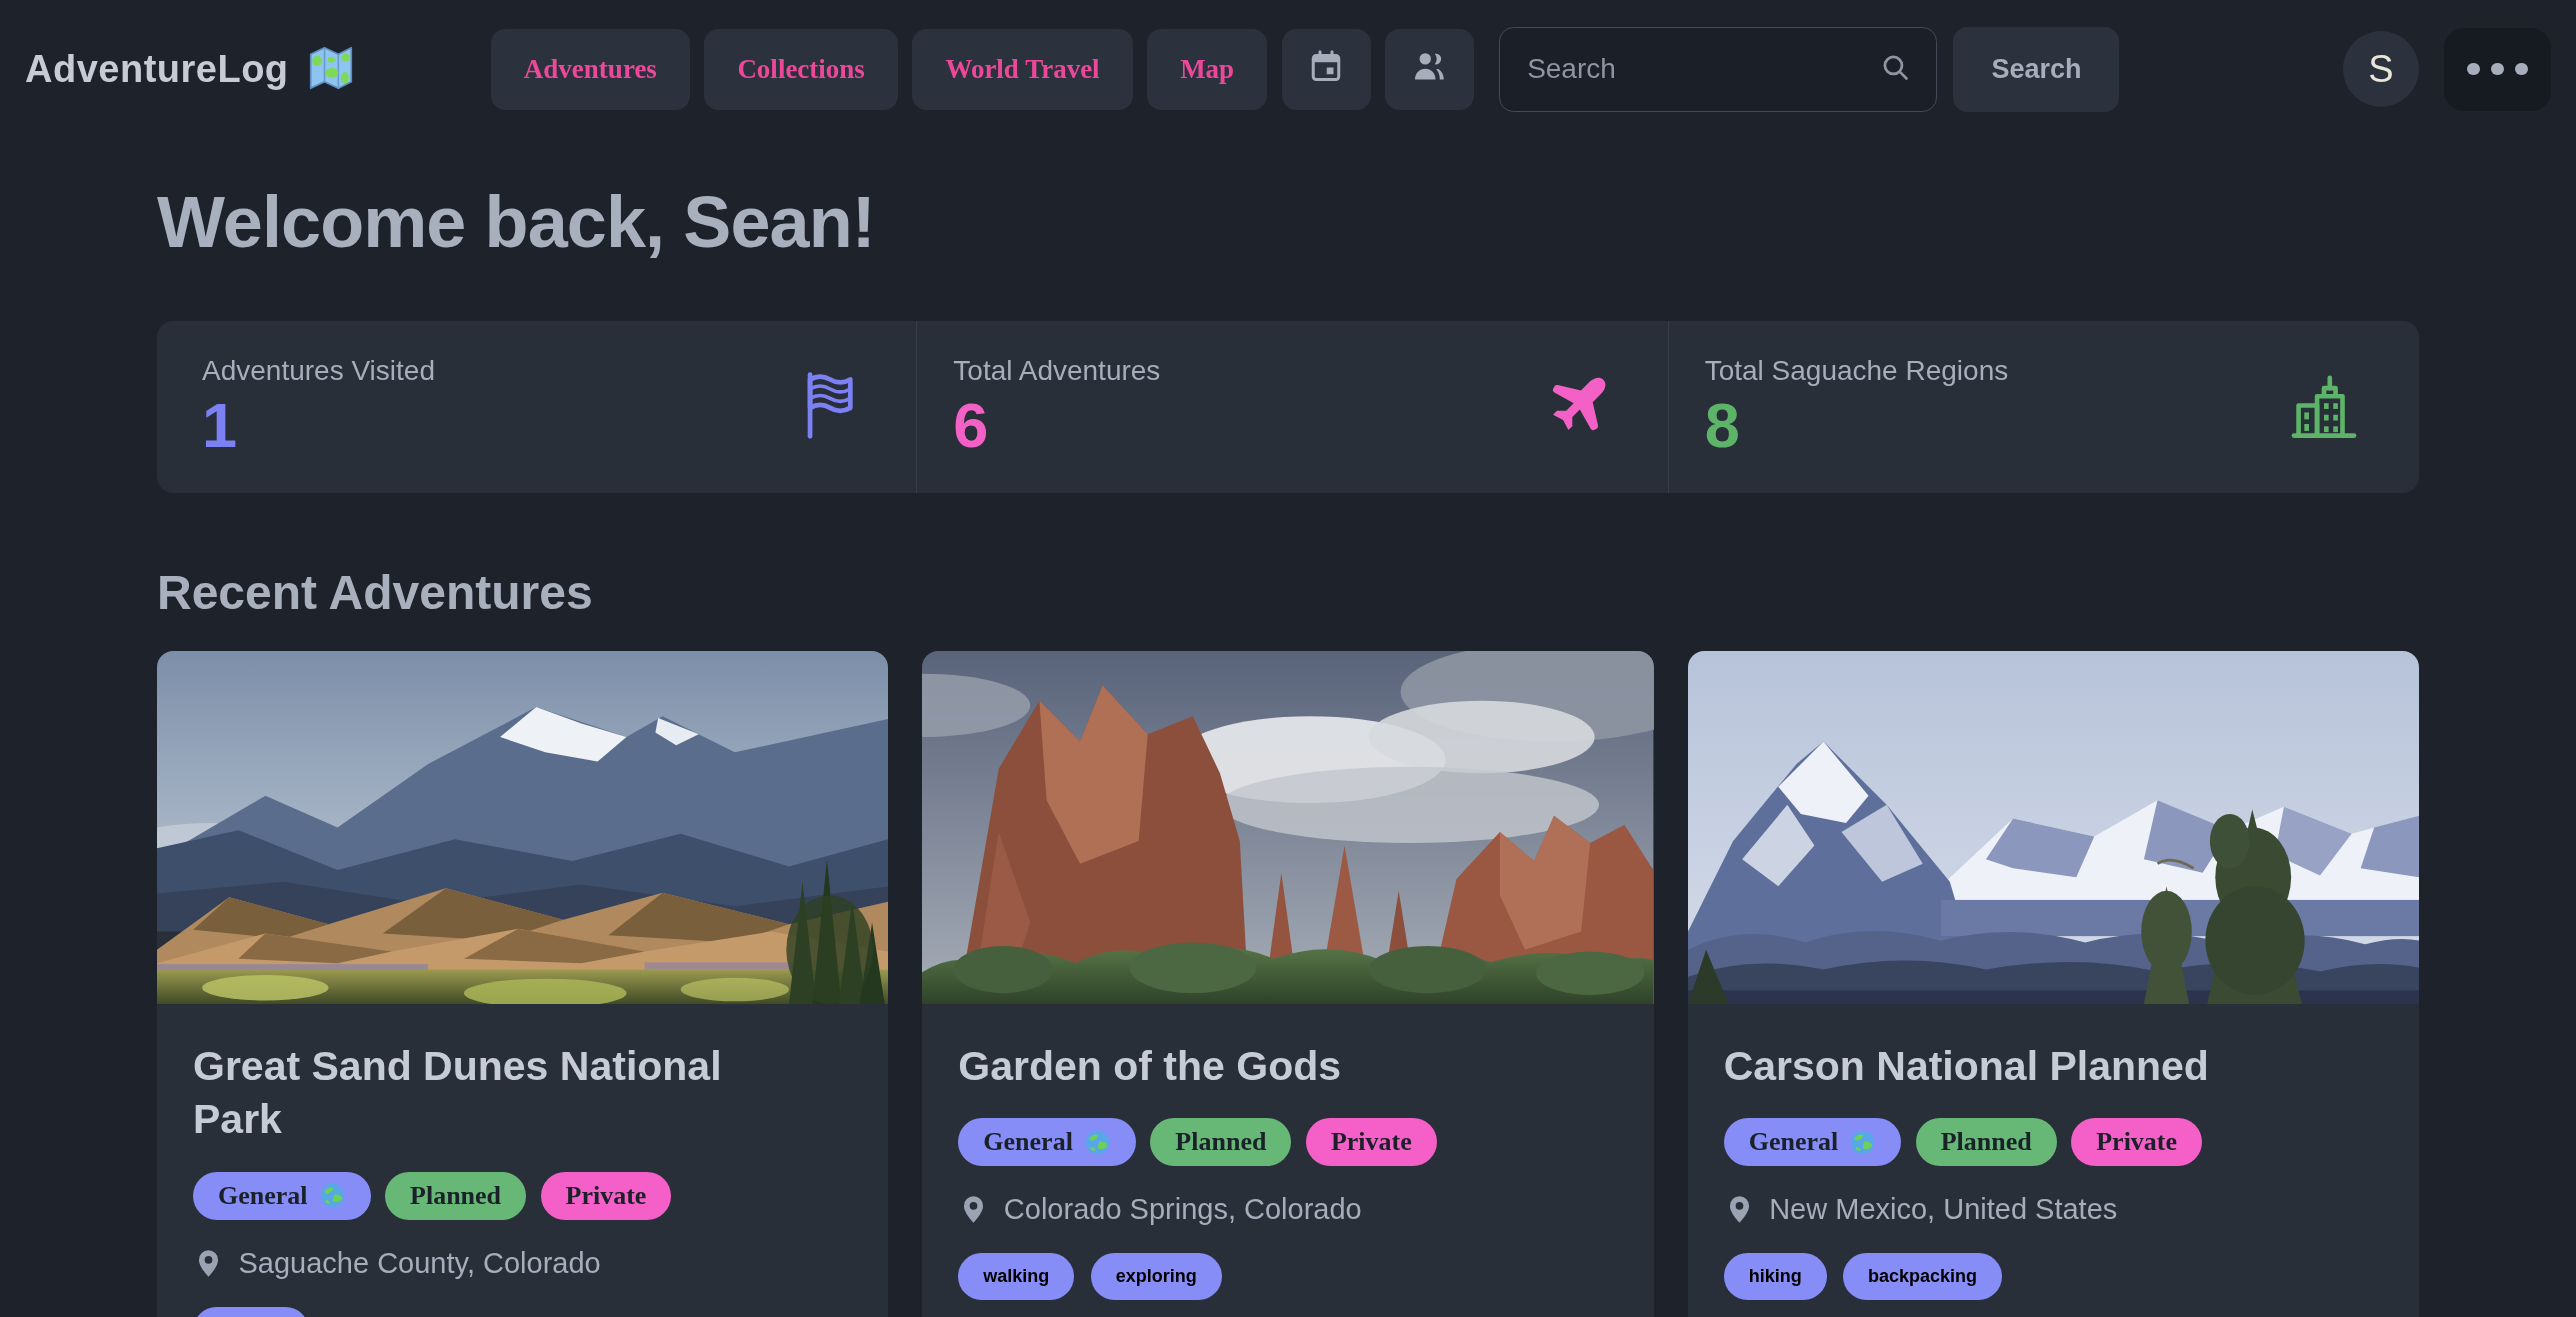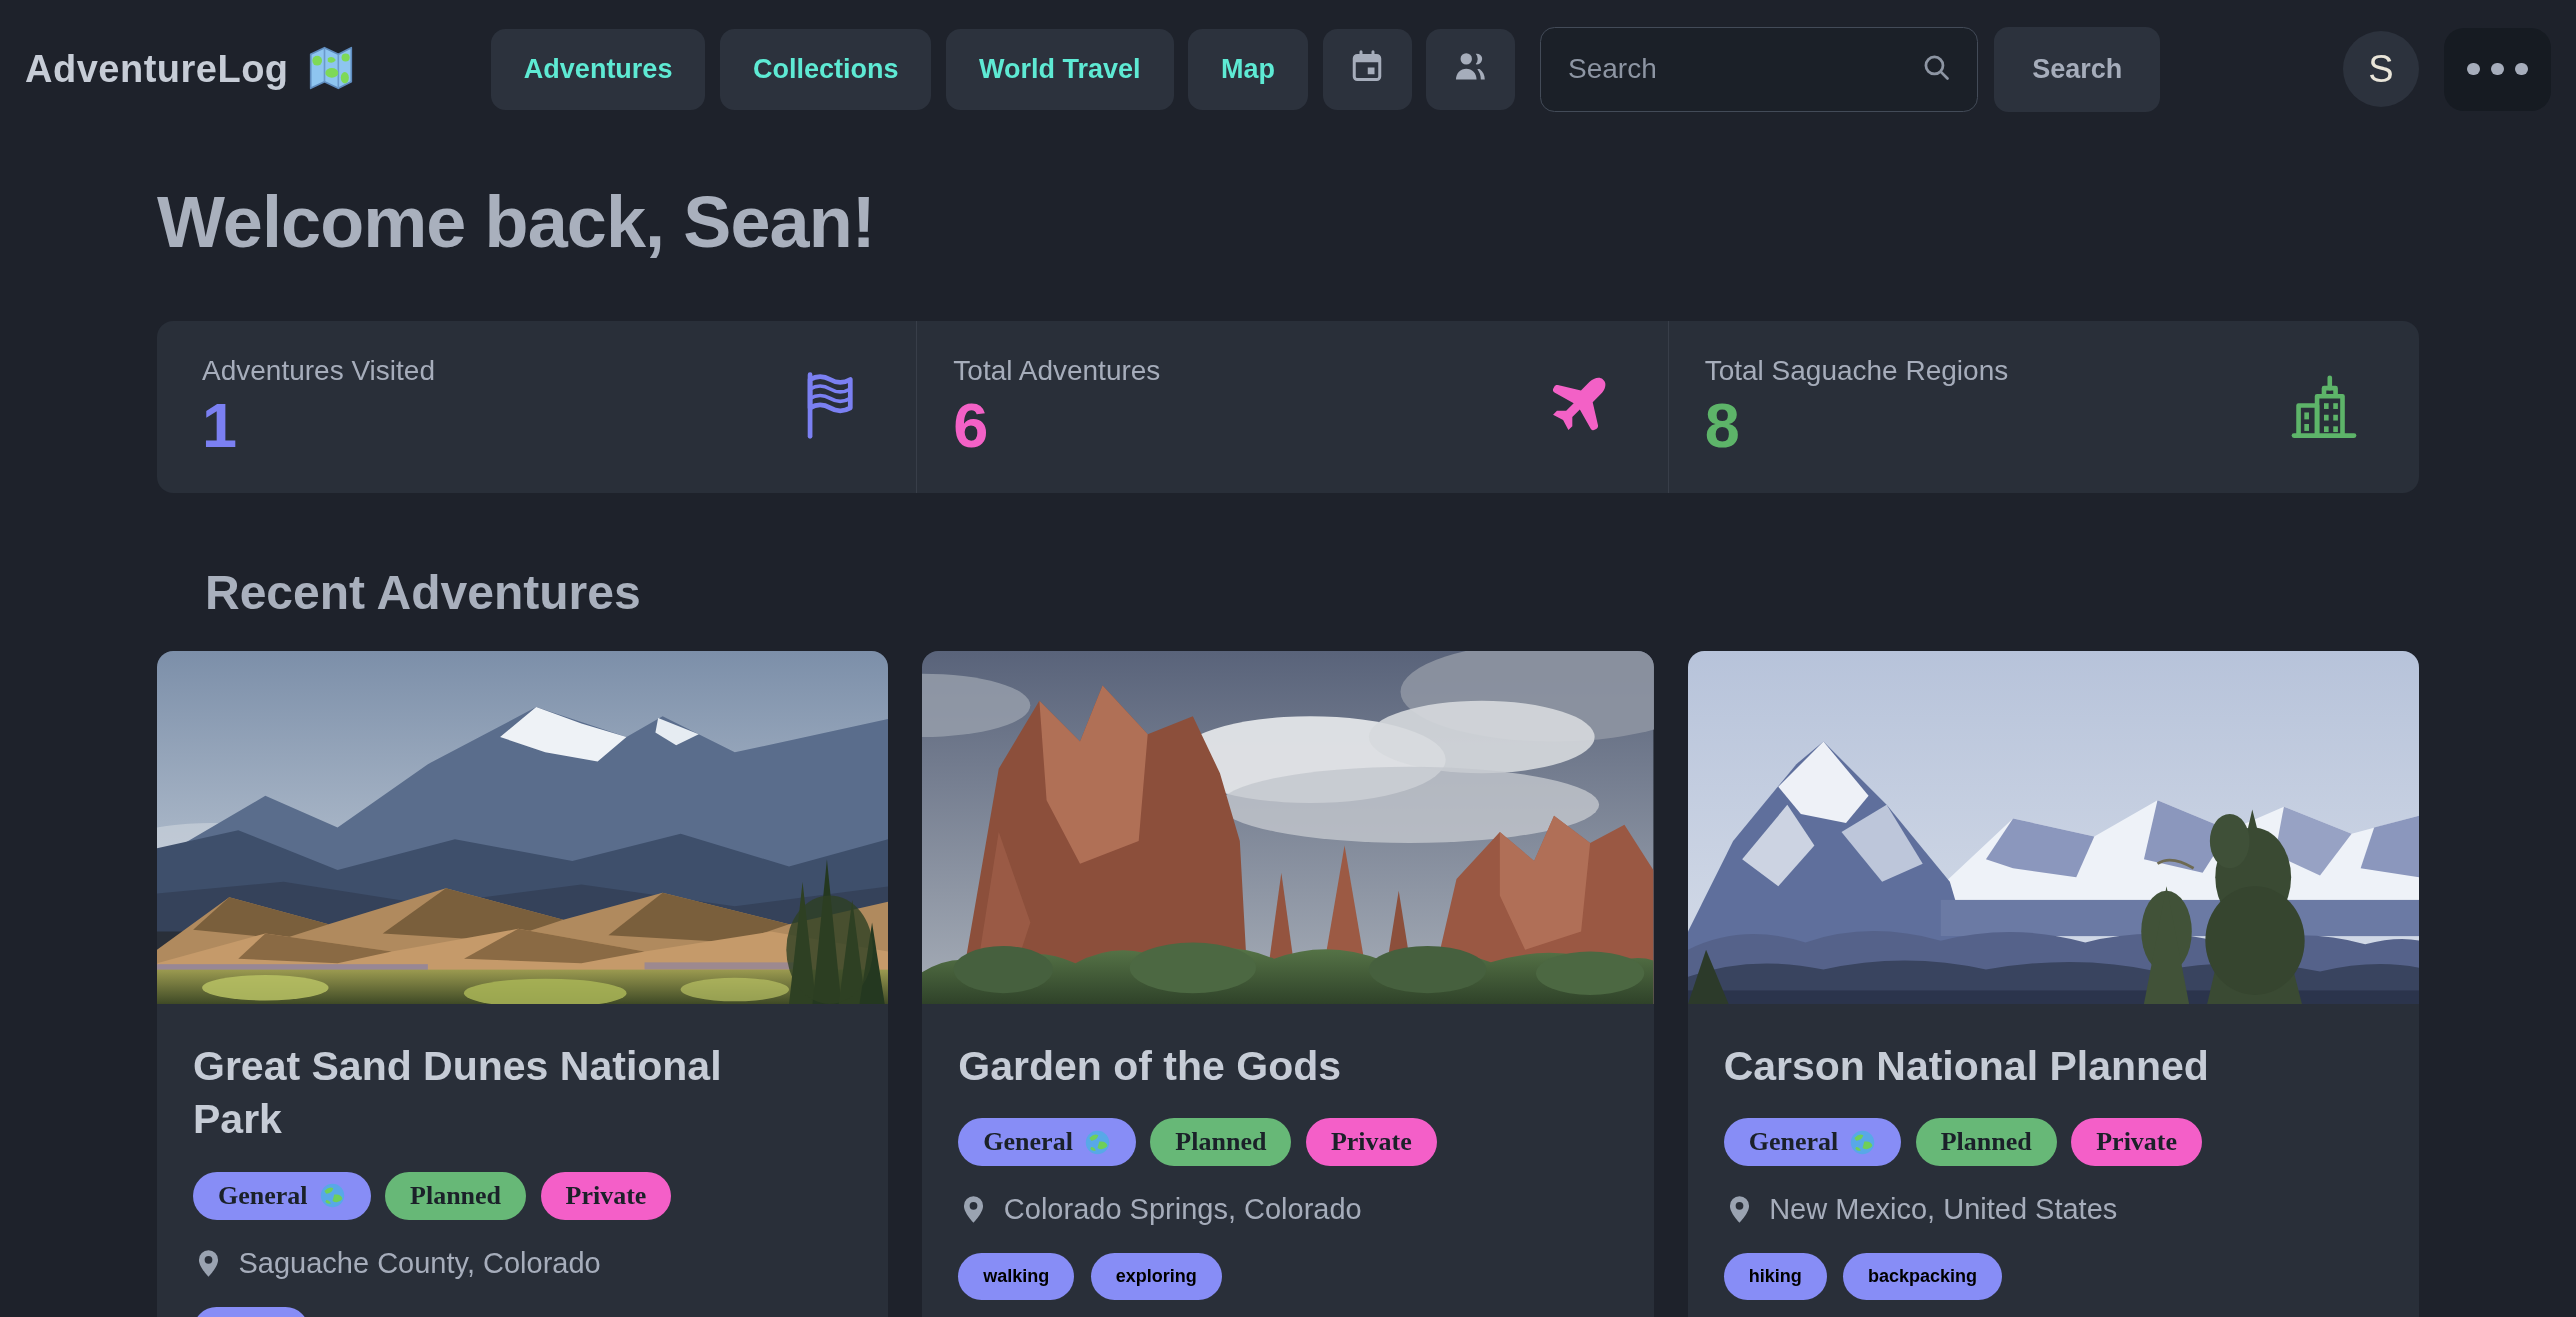--- a/index.html
+++ b/index.html
@@ -19,22 +19,22 @@
   .logo-group {
     display: flex; align-items: center; gap: 16.3px;
     cursor: pointer;
   }
   .logo-text { font-size: 38px; font-weight: 700; color: #c6ccd6; letter-spacing: 0.5px; }
   .nav-group { display: flex; align-items: center; gap: 14.5px; margin-left: 134px; }
   .nav-btn {
     height: 81px; padding: 0 33px;
     display: inline-flex; align-items: center; justify-content: center;
     background: #2c323d; border: none; border-radius: 14.5px;
-    color: #5eead4; font-size: 27px; font-weight: 600;
-    font-family: Liberation Sans, sans-serif; cursor: pointer; white-space: nowrap;
+    color: #ec4899; font-size: 27px; font-weight: 600;
+    font-family: Liberation Serif, serif; cursor: pointer; white-space: nowrap;
   }
   .nav-btn.icon-only { width: 89px; padding: 0; }
   .search-group { display: flex; align-items: center; gap: 16.3px; margin-left: 25px; }
   .search-wrap { position: relative; }
   .search-input {
     width: 438px; height: 85px;
     background: #1b2028; border: 1.8px solid #434b58; border-radius: 14.5px;
     padding: 0 81px 0 27px;
     color: #c6ccd6; font-size: 28px; font-family: inherit;
   }
@@ -81,21 +81,21 @@
   .stat + .stat { border-left: 1.8px solid rgba(166,173,187,0.13); padding-left: 36px; }
   .stat-title { font-size: 28px; color: #a6adbb; }
   .stat-value { font-size: 63px; font-weight: 800; margin-top: 7.2px; line-height: 1; }
   .stat-value.c-primary { color: #7b80f2; }
   .stat-value.c-secondary { color: #f361c6; }
   .stat-value.c-success { color: #5db469; }
   .stat-icon { position: absolute; right: 58px; top: 50%; transform: translateY(-50%); }
 
   .section-title {
     margin-top: 72px;
-    font-size: 48px; font-weight: 700; color: #a9b0bd; margin-left: 48px;
+    font-size: 48px; font-weight: 700; color: #a9b0bd;
   }
 
   .cards {
     margin-top: 31px;
     display: grid; grid-template-columns: repeat(3, 1fr); gap: 34px;
   }
   .card {
     background: #292f39; border-radius: 16.3px; overflow: hidden;
     height: 833px; cursor: pointer;
   }

